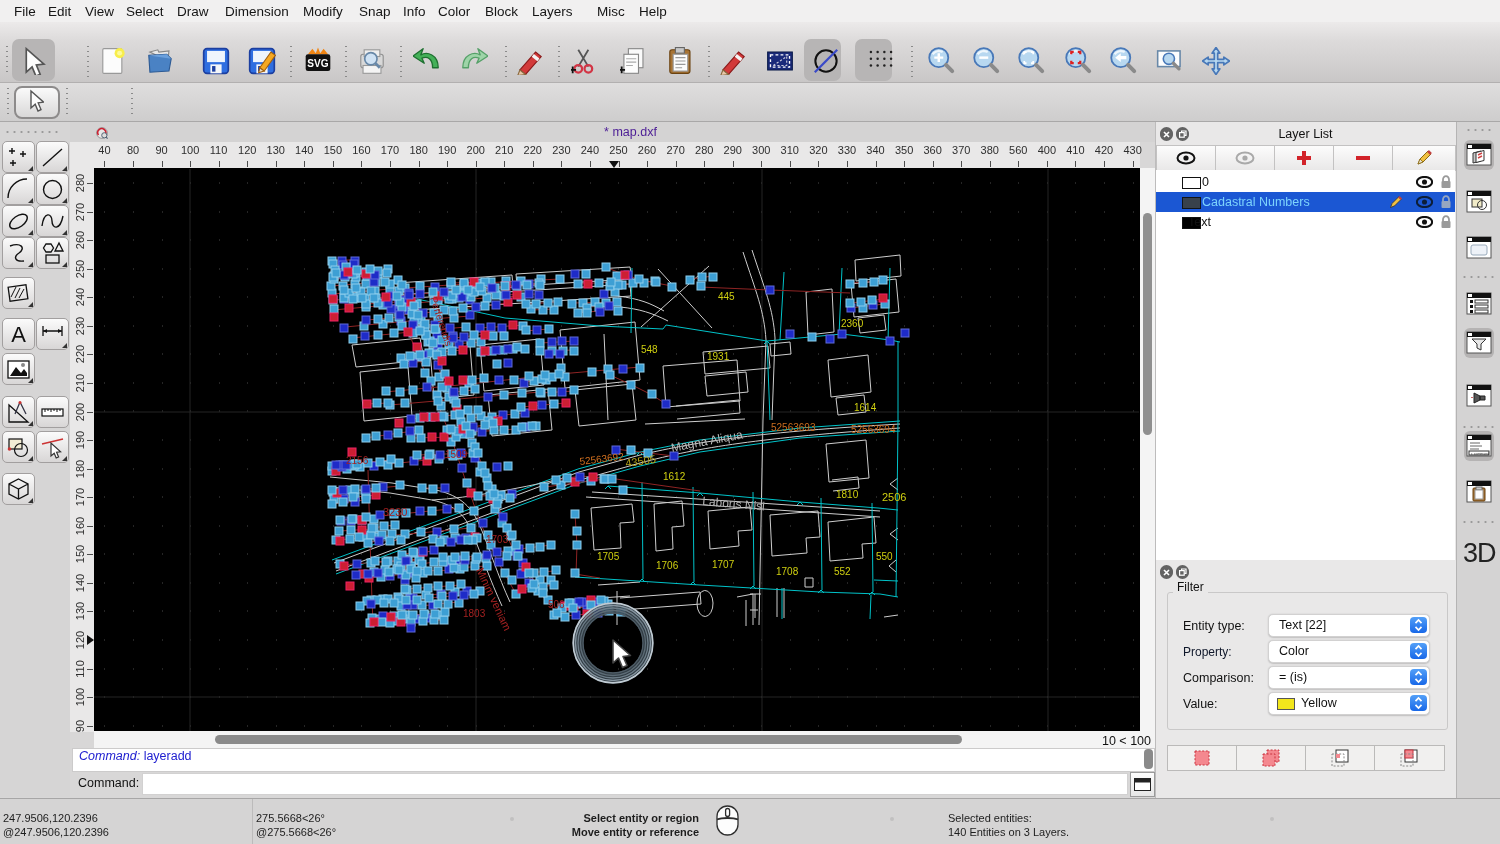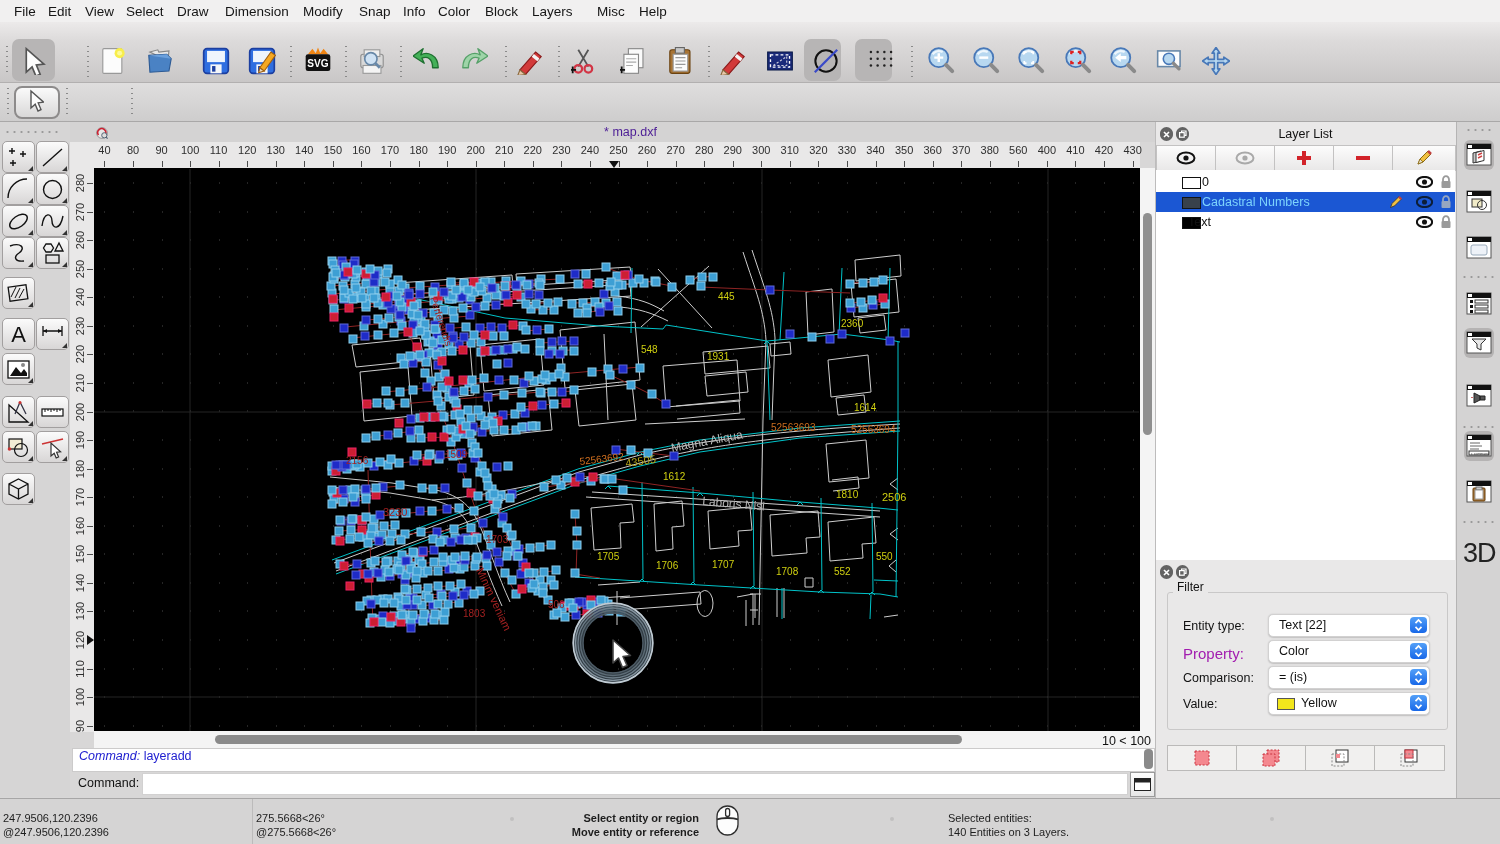--- a/index.html
+++ b/index.html
@@ -1470,21 +1470,21 @@
       </svg></div>
 <div class="ab" style="left:11px;top:470px;width:279px;height:136px;border:1px solid #c9c8c8;border-radius:3px"></div>
 <div class="ab" style="left:17px;top:458px;padding:0 4px;background:#e9e8e8;font-size:12px;color:#111">Filter</div>
 <div class="ab" style="left:27px;top:497px;font-size:12.5px;color:#111">Entity type:</div>
 <div class="combo" style="top:492px">
       <span>Text [22]</span>
       <div class="stepper"><svg width="17" height="16" viewBox="0 0 17 16">
           <path d="M5.5 6.2 L8.5 3 L11.5 6.2 M5.5 9.8 L8.5 13 L11.5 9.8" fill="none" stroke="#fff" stroke-width="1.7"></path>
         </svg></div>
     </div>
-<div class="ab" style="left:27px;top:523px;font-size:15px;color:#a21caf">Property:</div>
+<div class="ab" style="left:27px;top:523px;font-size:12px;color:#0f172a">Property:</div>
 <div class="combo" style="top:518px">
       <span>Color</span>
       <div class="stepper"><svg width="17" height="16" viewBox="0 0 17 16">
           <path d="M5.5 6.2 L8.5 3 L11.5 6.2 M5.5 9.8 L8.5 13 L11.5 9.8" fill="none" stroke="#fff" stroke-width="1.7"></path>
         </svg></div>
     </div>
 <div class="ab" style="left:27px;top:549px;font-size:12.5px;color:#111">Comparison:</div>
 <div class="combo" style="top:544px">
       <span>= (is)</span>
       <div class="stepper"><svg width="17" height="16" viewBox="0 0 17 16">

